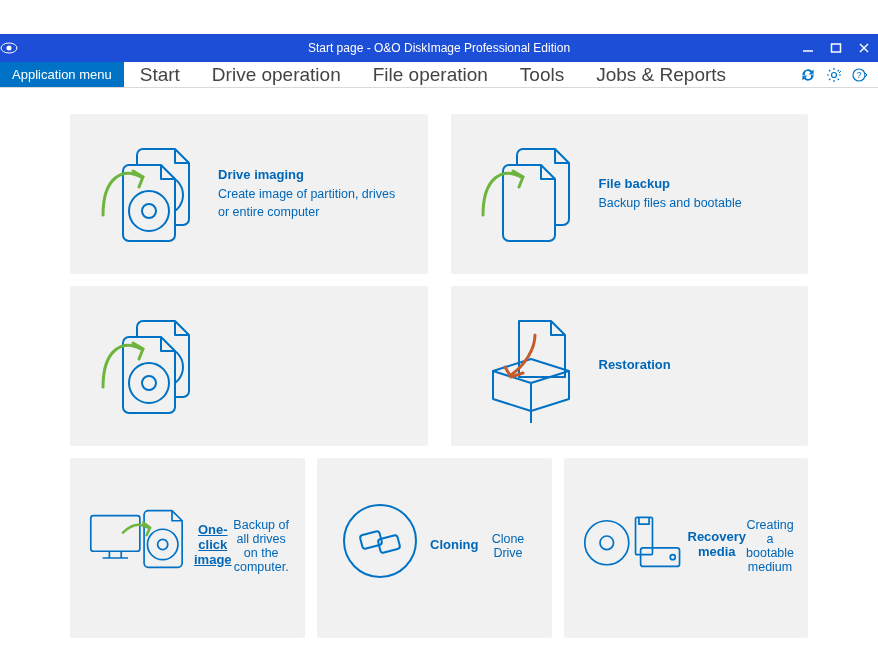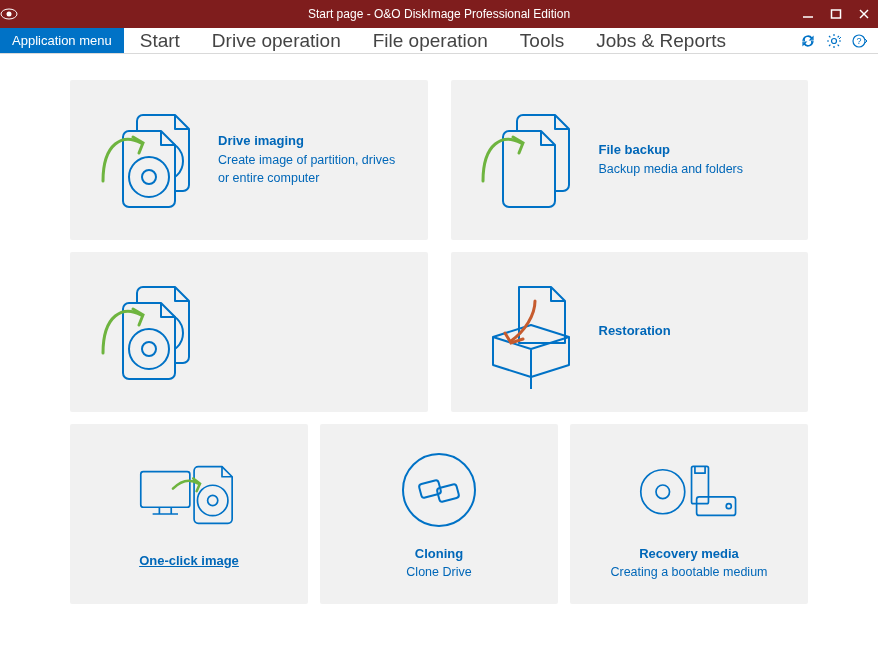--- a/index.html
+++ b/index.html
@@ -8,26 +8,27 @@
   font-size: 13px;
   background: #fff;
   width: 878px;
   height: 661px;
   overflow: hidden;
   display: flex;
   flex-direction: column;
 }
 .titlebar {
   height: 28px;
-  background: #7f1d1d;
+  background: #1d4ed8;
   color: #fff;
   display: flex;
   align-items: center;
   padding: 0 0 0 0;
   position: relative;
+  margin-top: 34px;
 }
 .titlebar .eye-logo { margin-right: 8px; }
 .titlebar .title {
   position: absolute;
   left: 50%;
   transform: translateX(-50%);
   font-size: 12px;
 }
 .titlebar .winbtns {
   margin-left: auto;
@@ -117,21 +118,21 @@
 }
 .row3 {
   display: flex;
   gap: 12px;
 }
 .card3 {
   background: #f1f1f1;
   border-radius: 2px;
   flex: 1;
   display: flex;
-  flex-direction: column;
+  flex-direction: row;
   align-items: center;
   justify-content: center;
   padding: 18px 14px 22px 14px;
   cursor: pointer;
   min-height: 180px;
   text-align: center;
 }
 .card3 .iconwrap {
   width: 110px;
   height: 90px;
@@ -255,21 +256,21 @@
             <path d="M66 28v14h14"></path>
           </g>
           <g fill="none" stroke="#6eb43f" stroke-width="3" stroke-linecap="round">
             <path d="M8 78 C 8 40, 28 30, 46 40"></path>
             <path d="M38 34 l10 6 -4 10"></path>
           </g>
         </svg>
       </div>
       <div class="txt">
         <div class="ttl">File backup</div>
-        <div class="desc">Backup media and folders</div>
+        <div class="desc">Backup files and bootable</div>
       </div>
     </div>
   </div>
 
   <div class="row2">
     <div class="card">
       <div class="iconwrap">
         <svg width="115" height="115" viewBox="0 0 115 115">
           <g fill="none" stroke="#0072c6" stroke-width="2" stroke-linejoin="round">
             <path d="M48 12h32l14 14v56a6 6 0 0 1-6 6H48a6 6 0 0 1-6-6V18a6 6 0 0 1 6-6z"></path>
@@ -322,20 +323,21 @@
             <circle cx="93" cy="46" r="18"></circle>
             <circle cx="93" cy="46" r="6"></circle>
           </g>
           <g fill="none" stroke="#6eb43f" stroke-width="3" stroke-linecap="round">
             <path d="M46 32 C 56 22, 66 20, 76 26"></path>
             <path d="M70 20 l8 6 -4 9"></path>
           </g>
         </svg>
       </div>
       <div class="ttl underline">One-click image</div>
+      <div class="desc">Backup of all drives on the computer.</div>
     </div>
 
     <div class="card3">
       <div class="iconwrap">
         <svg width="90" height="85" viewBox="0 0 90 85">
           <g fill="none" stroke="#0072c6" stroke-width="2" stroke-linejoin="round">
             <circle cx="45" cy="42" r="36"></circle>
             <rect x="26" y="34" width="20" height="14" rx="3" transform="rotate(-15 36 41)"></rect>
             <rect x="44" y="38" width="20" height="14" rx="3" transform="rotate(-15 54 45)"></rect>
           </g>

